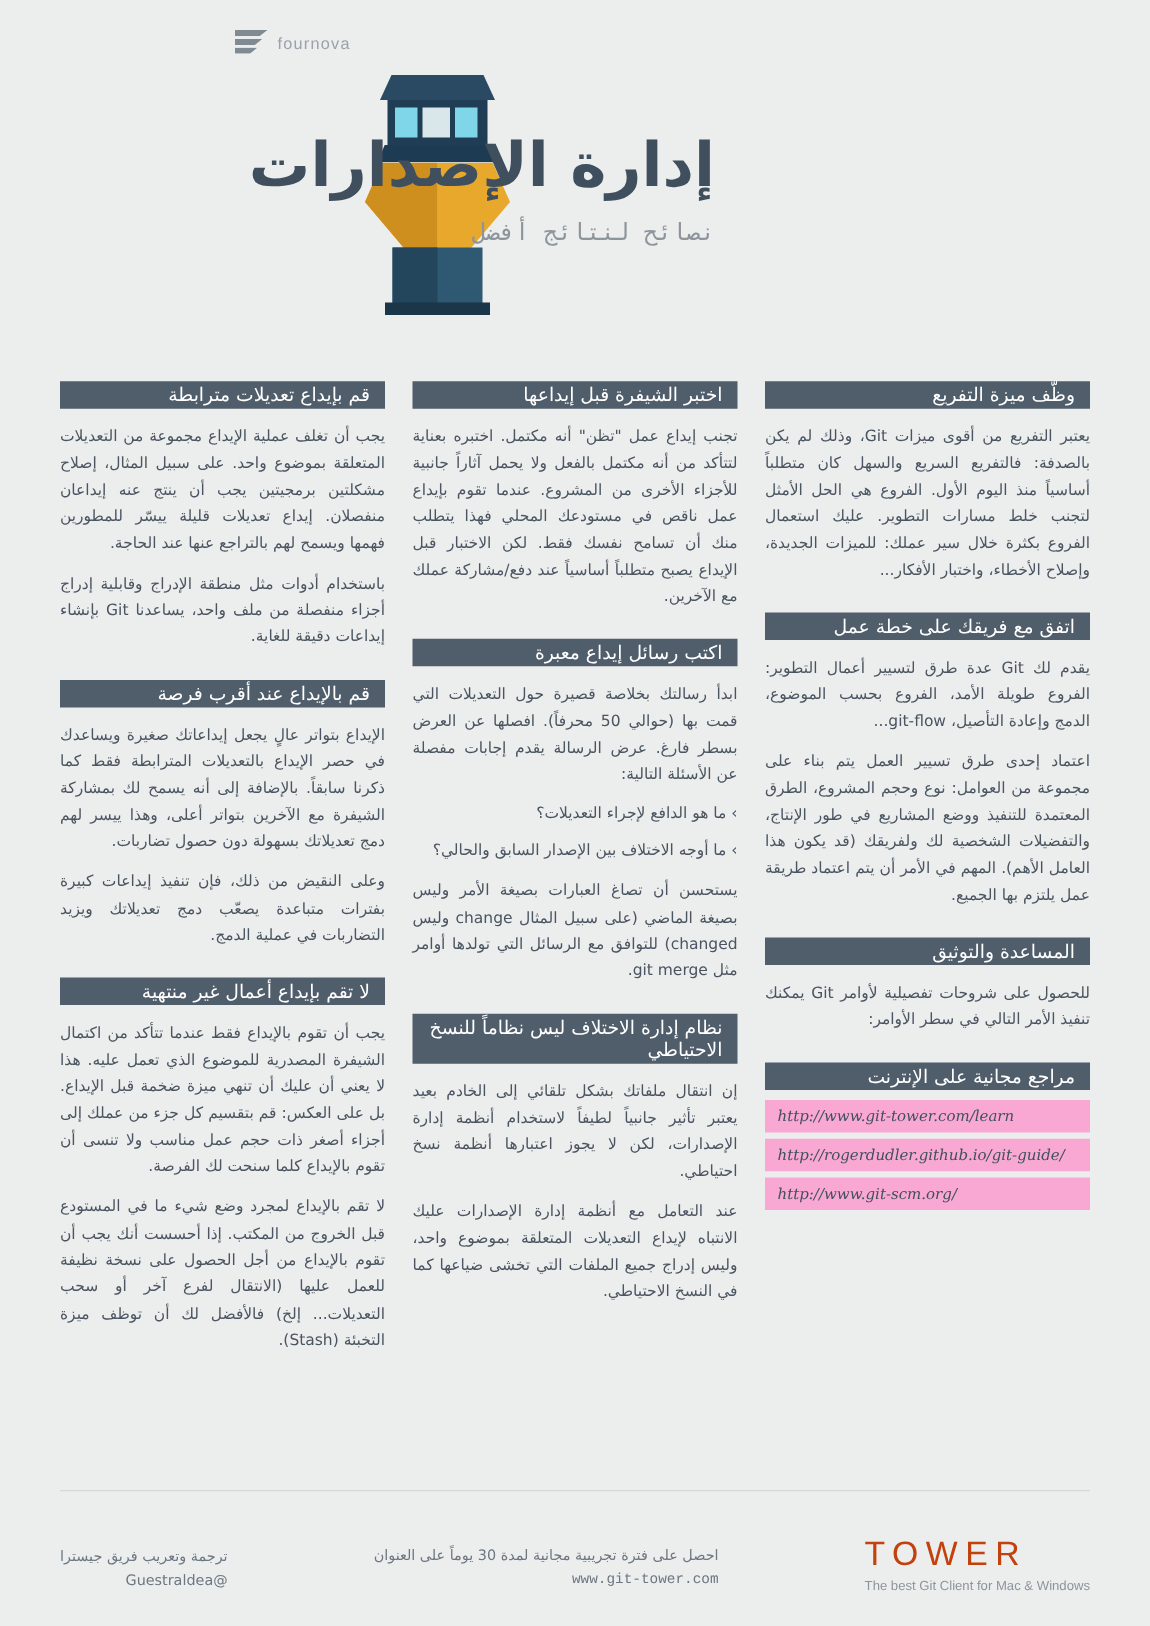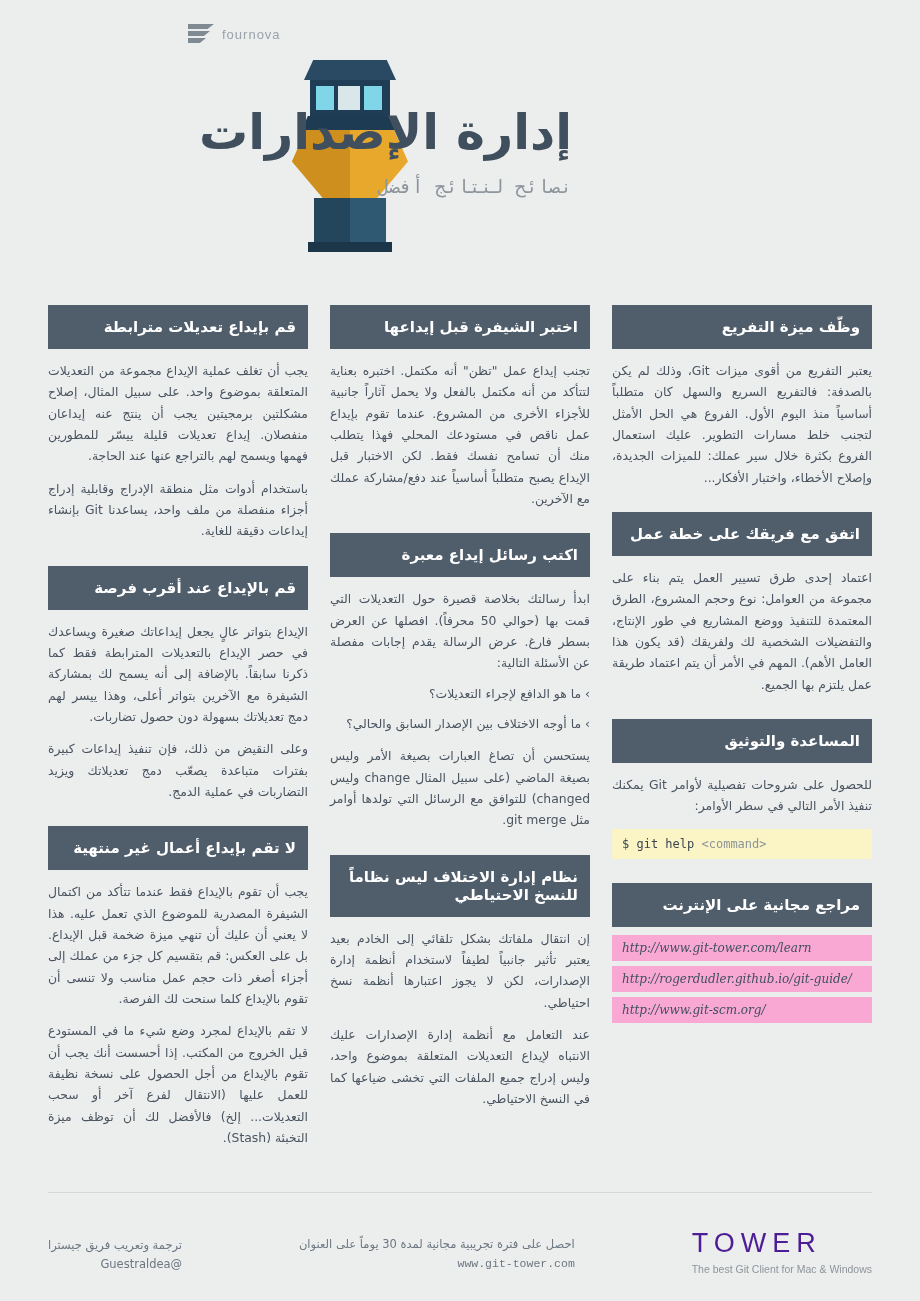--- a/index.html
+++ b/index.html
@@ -51,22 +51,22 @@
 
   .title-block{position:absolute;top:105px;right:348px;text-align:right;}
   .main-title{font-size:49px;font-weight:bold;color:#3f4f5e;line-height:1.15;}
   .sub-title{font-size:19px;color:#8d959c;margin-top:14px;font-family:Liberation Mono, monospace;}
 
   
   .cols{position:absolute;top:305px;right:48px;width:824px;display:flex;flex-direction:row-reverse;gap:22px;}
   .col{width:260px;display:flex;flex-direction:column;gap:24px;}
 
   .sec-head{
-    background:#505d6b;color:#fff;font-size:15px;font-weight:bold;
-    padding:13px 12px;text-align:right;
+    background:#505d6b;color:#fff;font-size:15px;font-weight:normal;
+    padding:2px 12px;text-align:right;
   }
   .sec p{
     margin:11px 0 0 0;font-size:12.4px;line-height:1.72;color:#4a5561;text-align:justify;
     text-align-last:right;
   }
   .sec p:first-of-type{margin-top:11px;}
   .sec .q{margin-top:9px;}
 
   .code{
     margin-top:12px;background:#fbf4c4;padding:8px 10px;direction:ltr;text-align:left;
@@ -82,21 +82,21 @@
   }
 
   
   .footer-line{position:absolute;bottom:108px;right:48px;width:824px;height:1px;background:#d6d8d9;}
   .footer{position:absolute;bottom:26px;right:48px;width:824px;display:flex;flex-direction:row-reverse;
      justify-content:space-between;align-items:flex-end;}
   .f-left{text-align:right;font-size:11.5px;color:#6c7782;line-height:1.7;}
   .f-mid{text-align:right;font-size:11.5px;color:#6c7782;line-height:1.8;}
   .f-mid .url{font-family:Liberation Mono, monospace;direction:ltr;}
   .f-right{text-align:left;}
-  .tower{font-size:27px;letter-spacing:6px;color:#4c1d95;font-family:"Liberation Sans",sans-serif;direction:ltr;}
+  .tower{font-size:27px;letter-spacing:6px;color:#c2410c;font-family:"Liberation Sans",sans-serif;direction:ltr;}
   .tower-sub{font-size:10.5px;color:#8d959c;margin-top:4px;font-family:"Liberation Sans",sans-serif;direction:ltr;}
 </style>
 </head>
 <body>
 
 <div class="page">
 
   <div class="brand">
     <span class="brand-name">fournova</span>
     <span class="brand-mark">
@@ -165,29 +165,26 @@
       </div>
     </div>
 
     <div class="col">
       <div class="sec">
         <div class="sec-head">وظّف ميزة التفريع</div>
         <p>يعتبر التفريع من أقوى ميزات Git، وذلك لم يكن بالصدفة: فالتفريع السريع والسهل كان متطلباً أساسياً منذ اليوم الأول. الفروع هي الحل الأمثل لتجنب خلط مسارات التطوير. عليك استعمال الفروع بكثرة خلال سير عملك: للميزات الجديدة، وإصلاح الأخطاء، واختبار الأفكار...</p>
       </div>
       <div class="sec">
         <div class="sec-head">اتفق مع فريقك على خطة عمل</div>
+        <p>يقدم لك Git عدة طرق لتسيير أعمال التطوير: الفروع طويلة الأمد، الفروع بحسب الموضوع، الدمج وإعادة التأصيل، git-flow...</p>
         <p>اعتماد إحدى طرق تسيير العمل يتم بناء على مجموعة من العوامل: نوع وحجم المشروع، الطرق المعتمدة للتنفيذ ووضع المشاريع في طور الإنتاج، والتفضيلات الشخصية لك ولفريقك (قد يكون هذا العامل الأهم). المهم في الأمر أن يتم اعتماد طريقة عمل يلتزم بها الجميع.</p>
       </div>
       <div class="sec">
         <div class="sec-head">المساعدة والتوثيق</div>
         <p>للحصول على شروحات تفصيلية لأوامر Git يمكنك تنفيذ الأمر التالي في سطر الأوامر:</p>
-        <div class="code">
-          <span class="dollar">$ git help</span>
-          <span class="cmd">&lt;command&gt;</span>
-        </div>
       </div>
       <div class="sec">
         <div class="sec-head">مراجع مجانية على الإنترنت</div>
         <div class="links">
           <div class="link-row">http://www.git-tower.com/learn</div>
           <div class="link-row">http://rogerdudler.github.io/git-guide/</div>
           <div class="link-row">http://www.git-scm.org/</div>
         </div>
       </div>
     </div>

